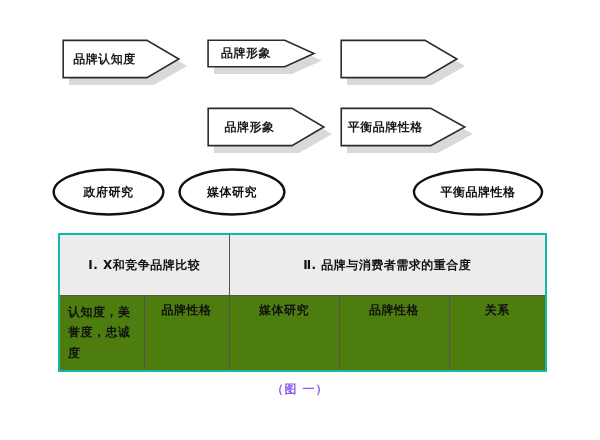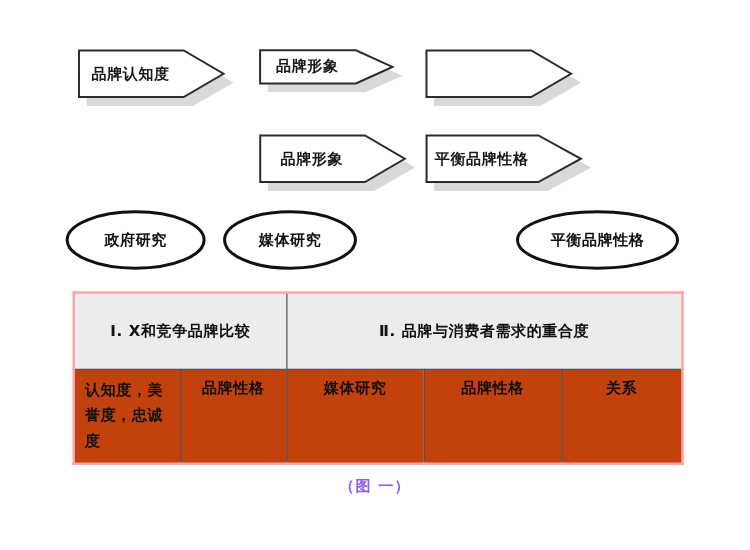--- a/index.html
+++ b/index.html
@@ -89,21 +89,21 @@
   }
 
   
   #matrix-table {
     position: absolute;
     left: 58px;
     top: 233px;
     width: 487px;
     border-collapse: collapse;
     table-layout: fixed;
-    border: 2px solid #fca5a5;
+    border: 2px solid #14b8a6;
     background: #ffffff;
   }
   #matrix-table td {
     border: 1px solid #555555;
     font-size: 12px;
     color: #111111;
     font-weight: 600;
     letter-spacing: 0.5px;
     padding: 6px 8px;
     vertical-align: top;
@@ -112,21 +112,21 @@
     background: #ececec;
     text-align: center;
     vertical-align: middle;
     height: 52px;
     padding: 4px 6px;
   }
   #matrix-table tr.body-row td {
     height: 62px;
     text-align: center;
     vertical-align: top;
-    background: #c2410c;
+    background: #4d7c0f;
   }
   #matrix-table tr.body-row td.cell-wrap {
     text-align: left;
     line-height: 1.7;
   }
 
   
   #figure-caption {
     position: absolute;
     left: 0;

